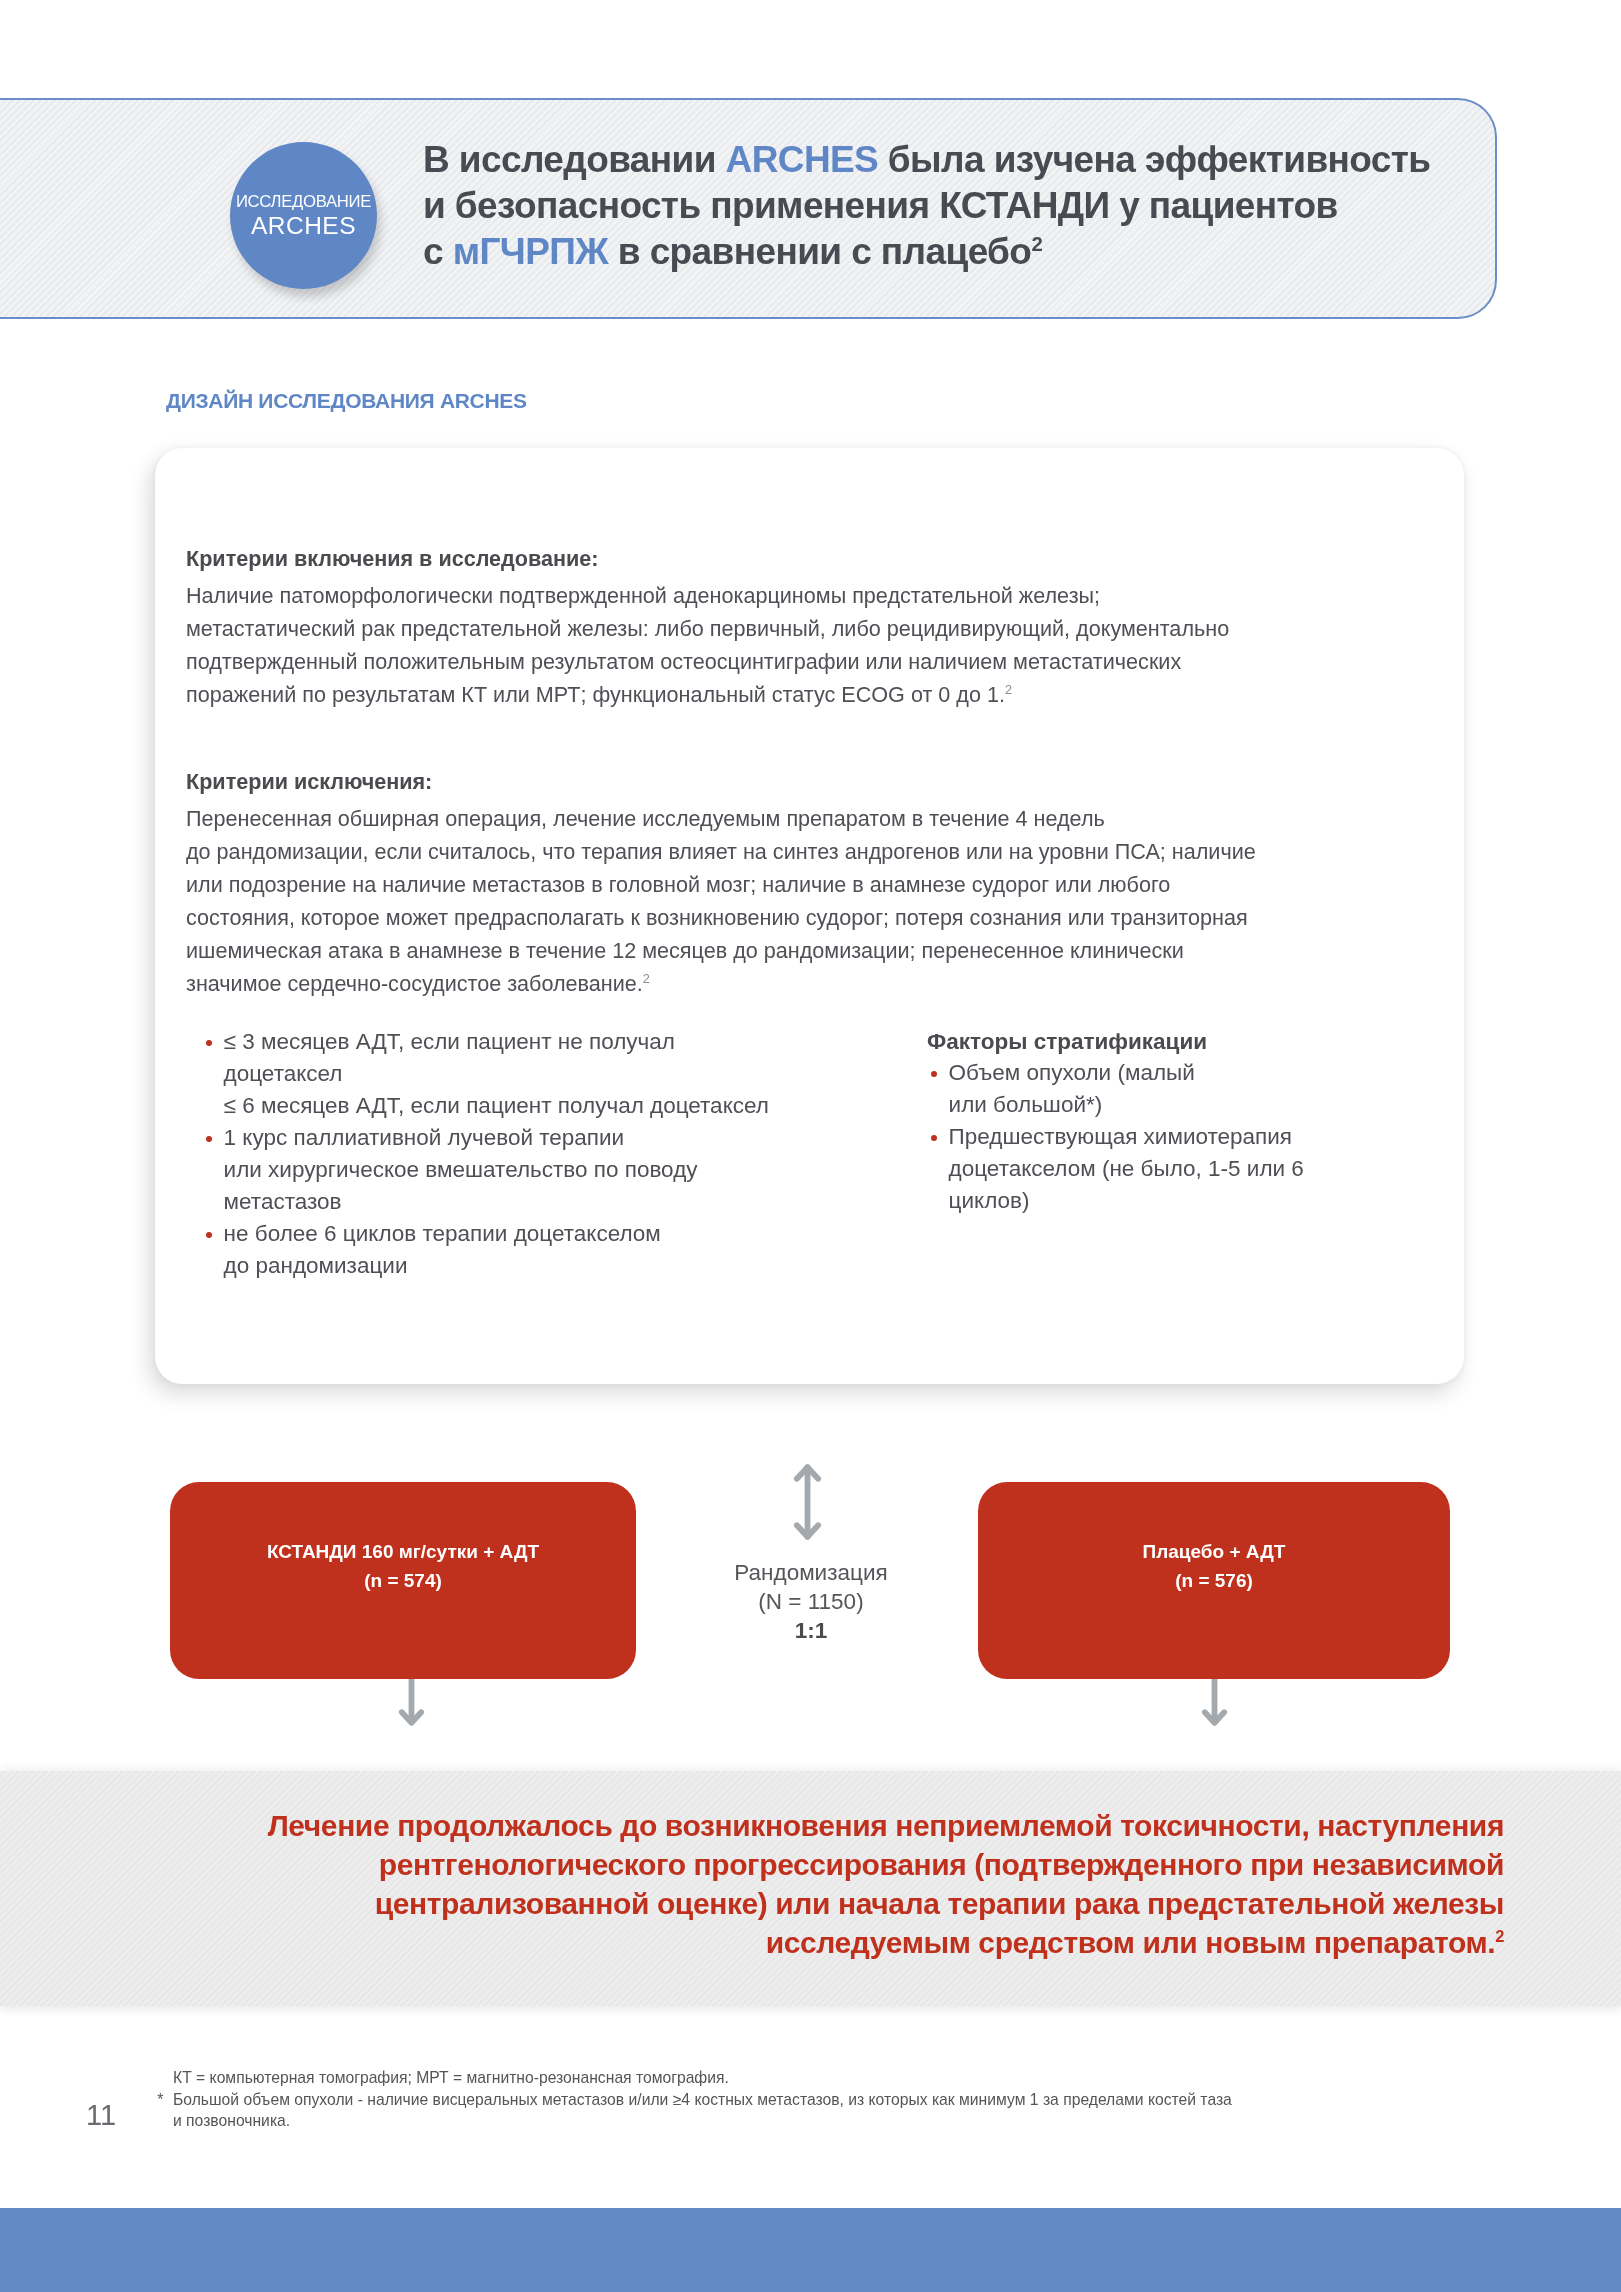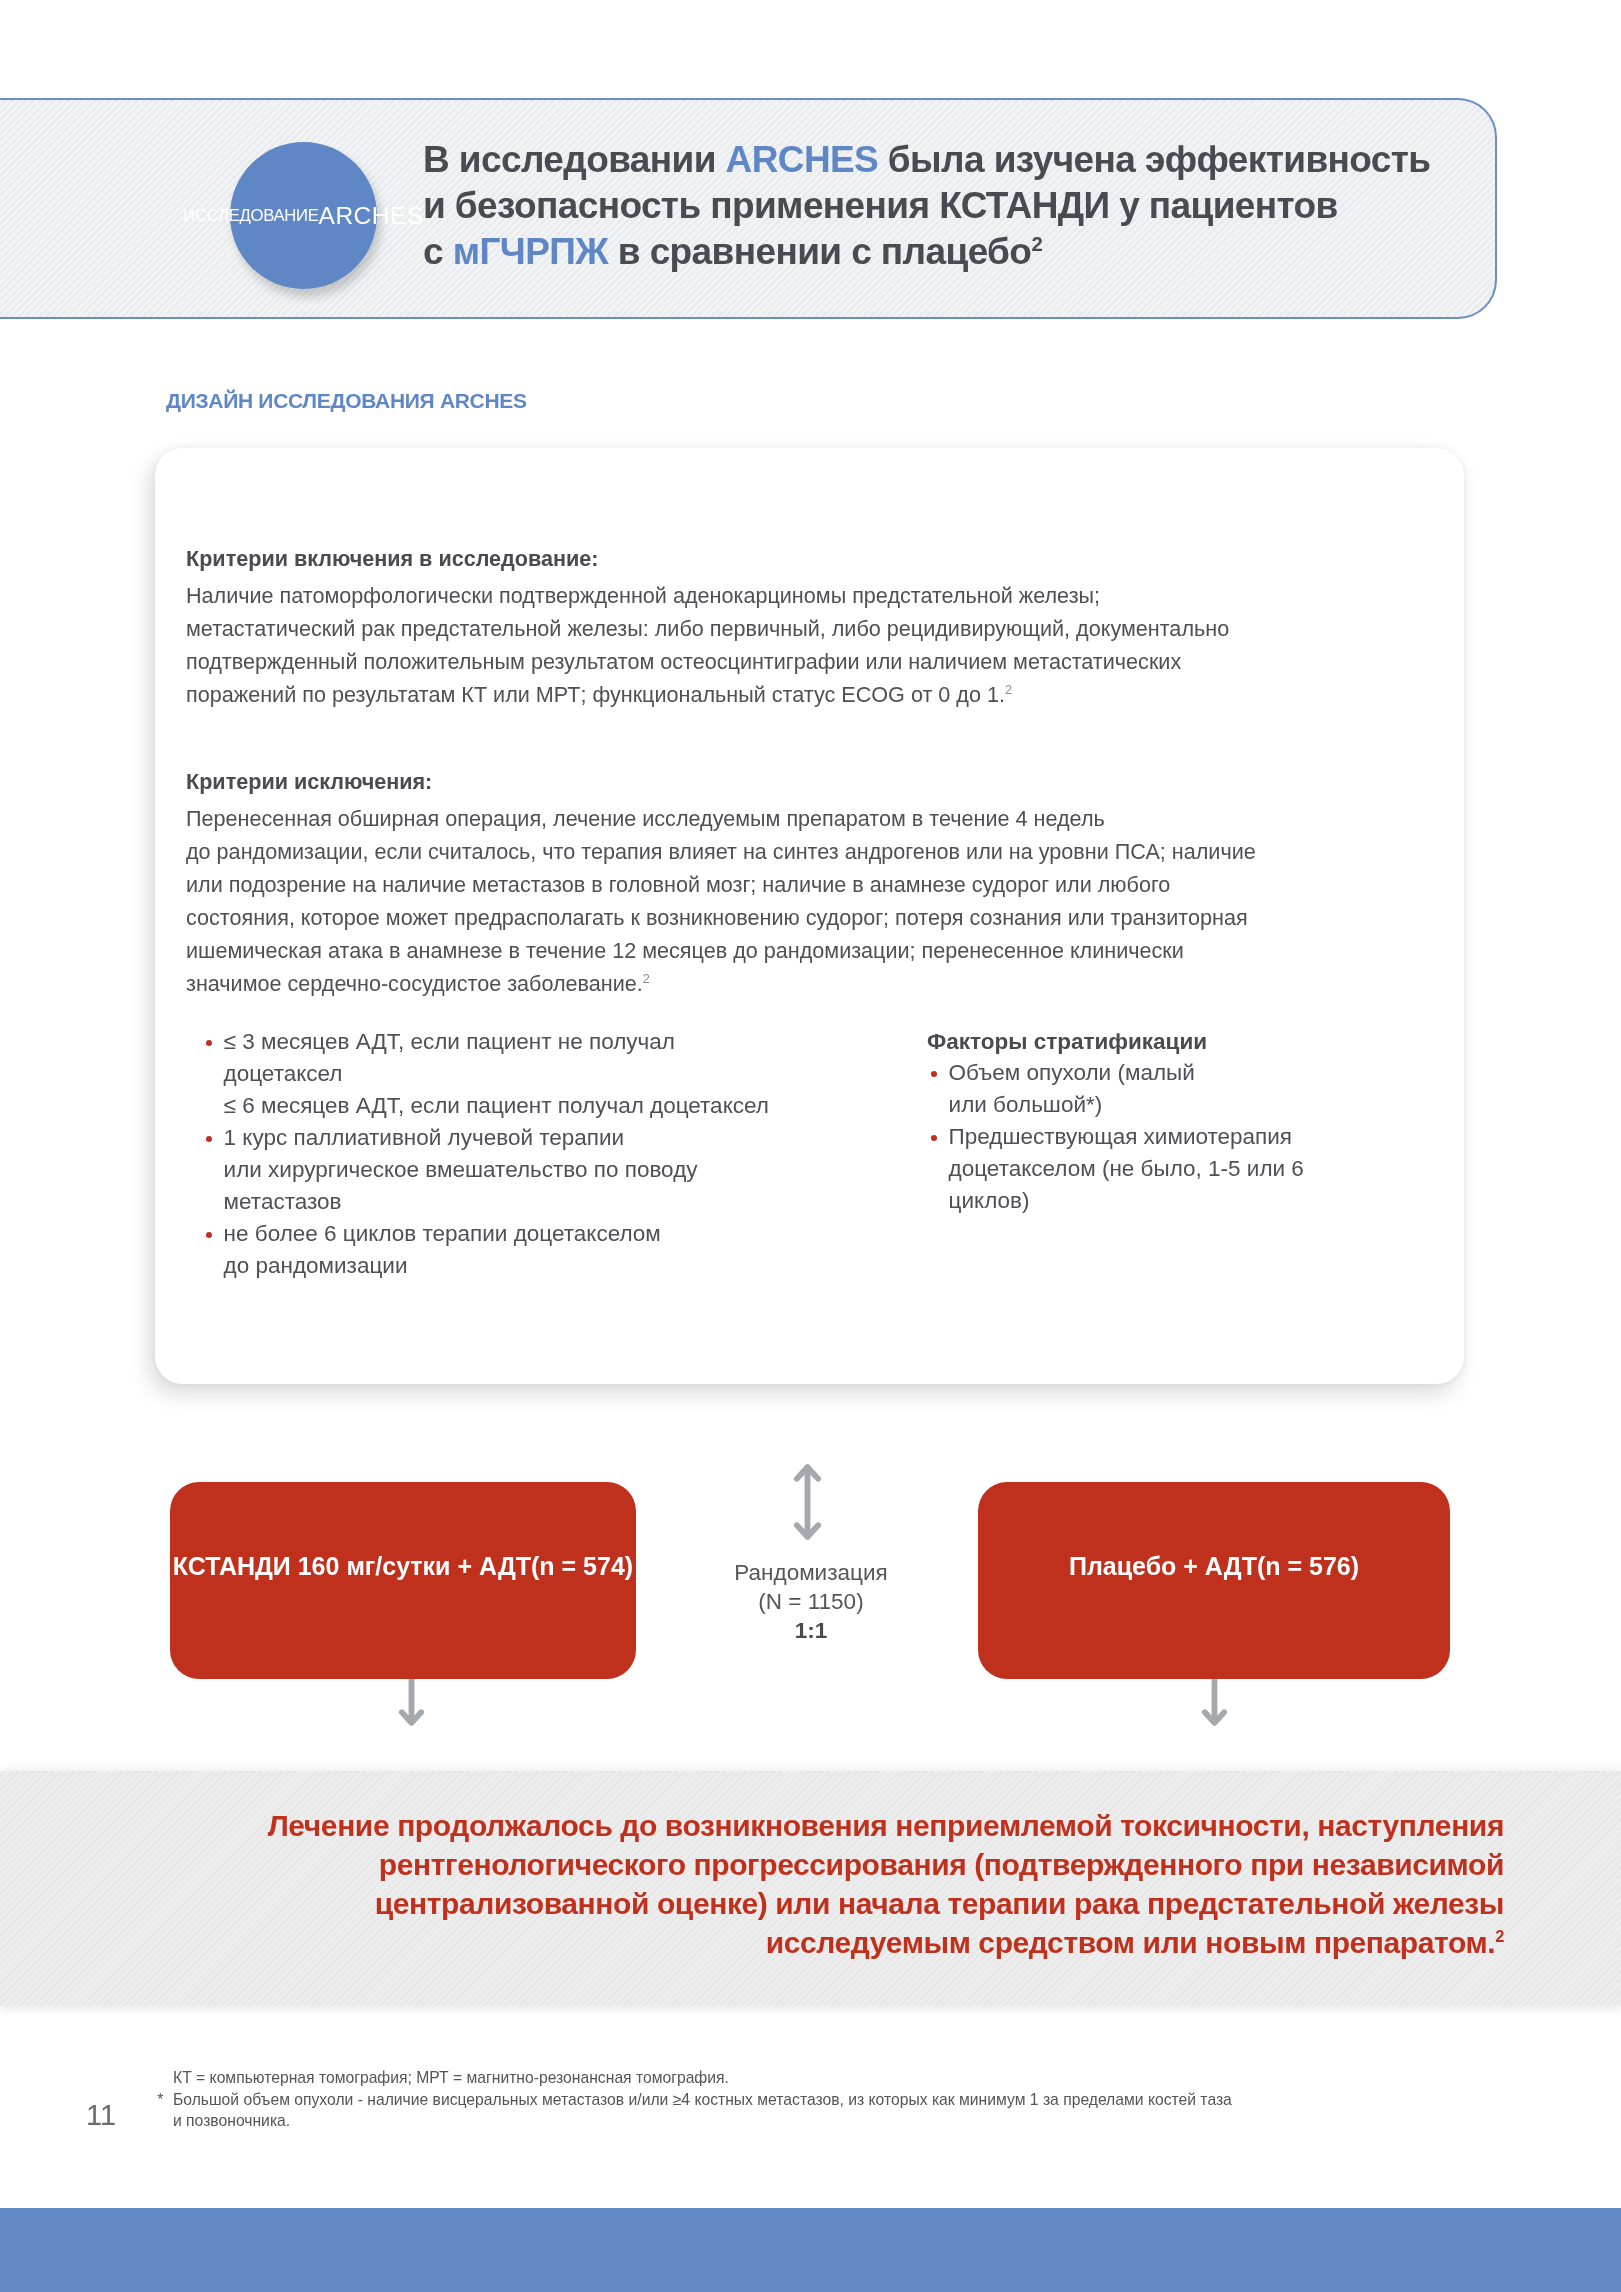--- a/index.html
+++ b/index.html
@@ -9,21 +9,21 @@
     
     .header-box {
       position: absolute; left: -19.6px; top: 98px; width: 1517px; height: 221px;
       border: 2.9px solid #6a8fc8; border-left: none; border-radius: 0 39px 39px 0;
       background: repeating-linear-gradient(135deg, #f2f3f5 0px, #f2f3f5 2.9px, #e9eaee 2.9px, #e9eaee 4.9px);
     }
     .study-badge {
       position: absolute; left: 230px; top: 142px; width: 147px; height: 147px; border-radius: 50%;
       background: #5f87c6; color: #ffffff; text-align: center;
       box-shadow: 3.9px 7.8px 9.8px rgba(0,0,0,0.18);
-      display: flex; align-items: center; justify-content: center;
+      display: flex; flex-direction: column; align-items: center; justify-content: center;
     }
     .study-badge .line1 { font-size: 16.7px; letter-spacing: -0.3px; line-height: 19.6px; }
     .study-badge .line2 { font-size: 24.5px; line-height: 27.4px; letter-spacing: 0.5px; }
     .header-title {
       position: absolute; left: 423px; top: 137px; width: 1059px;
       font-size: 37px; font-weight: bold; line-height: 46px; color: #4a4a52; letter-spacing: -0.6px;
     }
     .accent-blue { color: #5f87c6; }
     sup { font-size: 0.55em; vertical-align: super; line-height: 0; }
 
@@ -48,22 +48,22 @@
     .bullet-list { list-style: none; }
     .bullet-list li { position: relative; padding-left: 21.6px; font-size: 22.5px; line-height: 32px; color: #4f4f55; }
     .bullet-list li .dot {
       position: absolute; left: 3.9px; top: 13.7px; width: 5.9px; height: 5.9px; border-radius: 50%; background: #c0311d;
     }
     .bullet-list li .sub { display: block; }
 
     
     .arm-box {
       position: absolute; top: 1482px; height: 197px; border-radius: 29px; background: #c0311d;
-      color: #ffffff; text-align: center; display: flex; align-items: center; justify-content: center;
-      font-weight: bold; font-size: 25px; line-height: 29px; padding-bottom: 29px;
+      color: #ffffff; text-align: center; display: flex; flex-direction: column; align-items: center; justify-content: center;
+      font-weight: bold; font-size: 19px; line-height: 29px; padding-bottom: 29px;
     }
     .arm-left { left: 170px; width: 466px; }
     .arm-right { left: 978px; width: 472px; }
     .down-arrow { position: absolute; width: 29px; height: 49px; }
     .rand-arrow { position: absolute; left: 793px; top: 1463px; width: 29px; height: 78px; }
     .rand-text {
       position: absolute; left: 703px; top: 1558px; width: 216px; text-align: center;
       font-size: 22.5px; line-height: 29px; color: #55555a;
     }
     .rand-text .ratio { font-weight: bold; color: #4a4a4f; }

